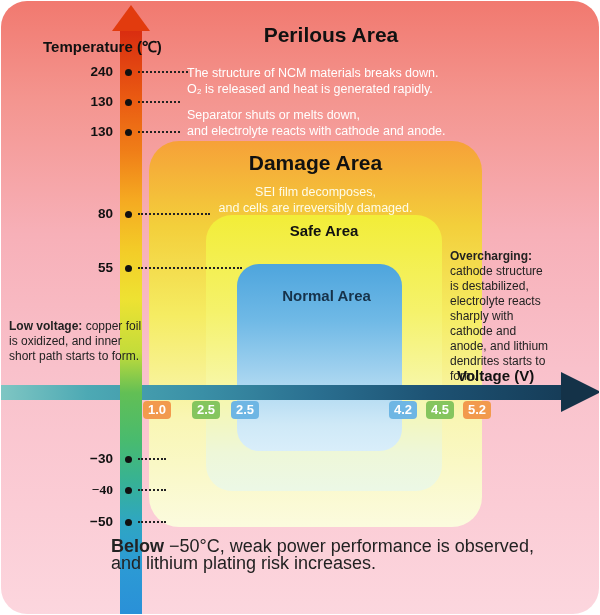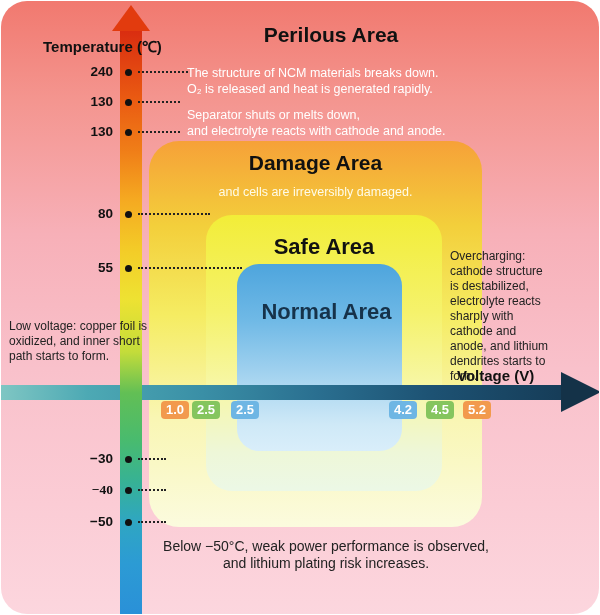--- a/index.html
+++ b/index.html
@@ -27,26 +27,26 @@
   .temp-tick{position:absolute;left:0;width:260px;height:18px;z-index:6;}
   .tick-label{position:absolute;left:60px;width:52px;text-align:right;line-height:18px;font-size:13.5px;font-weight:600;color:#111;}
   .tick-dot{position:absolute;left:124px;top:6px;width:7px;height:7px;border-radius:50%;background:#111;}
   .tick-line{position:absolute;left:137px;top:8px;border-top:2px dotted #222;}
   
   .v-badge{position:absolute;top:400px;height:18px;line-height:18px;padding:0 5px;border-radius:4px;
     color:#fff;font-weight:bold;font-size:13px;z-index:6;}
   
   .axis-label{position:absolute;font-size:15px;font-weight:600;color:#111;z-index:6;white-space:nowrap;text-align:right;}
   .big-title{position:absolute;font-size:21px;font-weight:600;color:#111;z-index:6;text-align:center;}
-  .mid-title{position:absolute;font-size:22px;font-weight:600;z-index:6;text-align:center;margin-top:12px;}
+  .mid-title{position:absolute;font-size:15px;font-weight:600;z-index:6;text-align:center;}
   .white-note{position:absolute;font-size:12.5px;line-height:16px;color:#fff;z-index:6;white-space:nowrap;}
   .pale-note{position:absolute;font-size:12.5px;line-height:16px;color:#fefce8;z-index:6;text-align:center;white-space:nowrap;}
   .dark-note{position:absolute;font-size:12px;line-height:15px;color:#222;z-index:6;}
-  .bottom-note{position:absolute;top:537px;left:110px;width:430px;text-align:center;font-size:14px;line-height:17px;color:#222;z-index:6;}
-  b{font-weight:normal;margin-top:44px;}
+  .bottom-note{position:absolute;top:537px;left:110px;width:430px;text-align:left;font-size:18px;line-height:17px;color:#222;z-index:6;}
+  b{font-weight:bold;margin-top:44px;}
 </style>
 </head>
 <body>
 
 <div class="stage">
   <div class="card">
 
     <div class="damage-rect"></div>
     <div class="safe-rect"></div>
     <div class="normal-rect"></div>
@@ -55,20 +55,21 @@
     <div class="h-arrow-head"></div>
     <div class="v-arrow-bar"></div>
     <div class="v-arrow-head"></div>
 
     <div class="big-title" style="left:160px;top:22px;width:340px;">Perilous Area</div>
     <div class="axis-label" style="left:42px;top:35px;">Temperature (℃)</div>
     <div class="axis-label" style="left:456px;top:366px;">Voltage (V)</div>
 
     <div class="big-title" style="left:148px;top:150px;width:333px;">Damage Area</div>
     <div class="pale-note" style="left:148px;top:183px;width:333px;">
+      <div>SEI film decomposes,</div>
       <div>and cells are irreversibly damaged.</div>
     </div>
     <div class="mid-title" style="left:205px;top:221px;width:236px;color:#111;">Safe Area</div>
     <div class="mid-title" style="left:236px;top:286px;width:179px;color:#16324a;">Normal Area</div>
 
     <div class="temp-tick" style="top:62px;">
       <span class="tick-label">240</span>
       <span class="tick-dot"></span>
       <span class="tick-line" style="width:50px;"></span>
     </div>
@@ -101,21 +102,21 @@
       <span class="tick-label">−40</span>
       <span class="tick-dot"></span>
       <span class="tick-line" style="width:28px;"></span>
     </div>
     <div class="temp-tick" style="top:512px;">
       <span class="tick-label">−50</span>
       <span class="tick-dot"></span>
       <span class="tick-line" style="width:28px;"></span>
     </div>
 
-    <div class="v-badge" style="left: 160px; background: rgb(242, 154, 77);">1.0</div>
+    <div class="v-badge" style="left: 142px; background: rgb(242, 154, 77);">1.0</div>
     <div class="v-badge" style="left: 191px; background: rgb(133, 197, 94);">2.5</div>
     <div class="v-badge" style="left: 230px; background: rgb(110, 182, 228);">2.5</div>
     <div class="v-badge" style="left: 388px; background: rgb(110, 182, 228);">4.2</div>
     <div class="v-badge" style="left: 425px; background: rgb(133, 197, 94);">4.5</div>
     <div class="v-badge" style="left: 462px; background: rgb(242, 154, 77);">5.2</div>
 
     <div class="white-note" style="left:186px;top:64px;">
       <div>The structure of NCM materials breaks down.</div>
       <div>O₂ is released and heat is generated rapidly.</div>
     </div>

